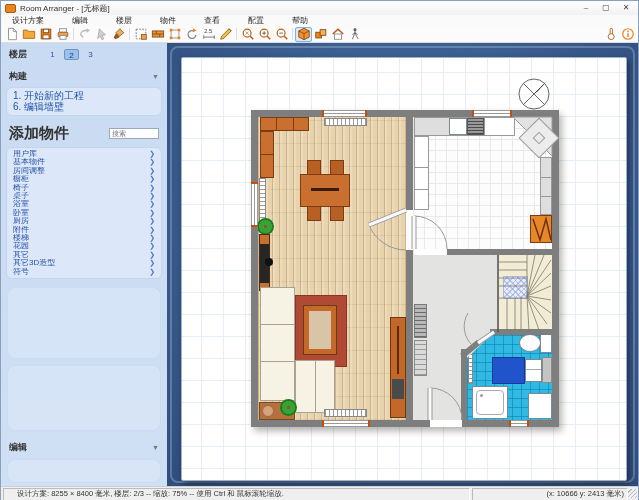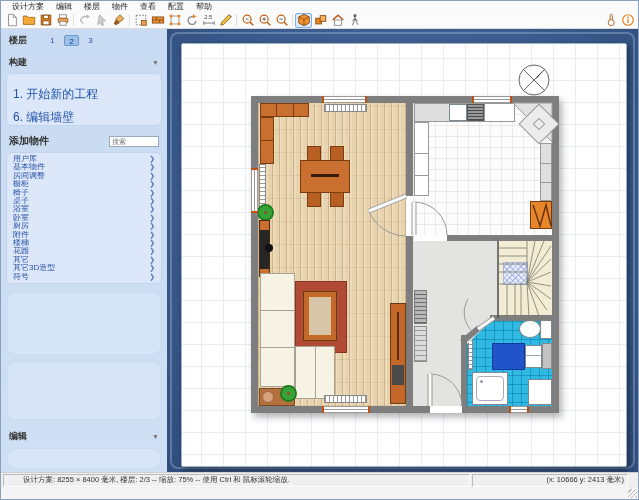--- a/index.html
+++ b/index.html
@@ -4,44 +4,44 @@
 <style>
   html,body{margin:0;padding:0;}
   body{width:639px;height:500px;font-family:"Liberation Sans","DejaVu Sans",sans-serif;overflow:hidden;background:#888;}
   .window{position:relative;width:637px;height:498px;border:1px solid #8aa0bd;background:#f5f5f5;}
   
   .titlebar{height:14px;background:linear-gradient(#fefefe,#f2f2f2);display:flex;align-items:center;padding:0 4px;}
   .appicon{width:9px;height:7px;background:#e8841e;border:1px solid #a85a10;border-radius:2px;margin-right:4px;flex:none;}
   .title{font-size:8px;color:#333;flex:1;white-space:nowrap;}
   .winbtn{width:16px;height:11px;font-size:8px;line-height:10px;text-align:center;color:#444;margin-left:4px;cursor:default;}
   
-  .menubar{height:11px;background:#fafafa;display:flex;align-items:center;padding:0 5px;gap:0;}
+  .menubar{height:11px;background:#fafafa;display:flex;align-items:center;padding:0 5px;gap:16px;}
   .menuitem{font-size:8px;color:#222;padding:0 6px;line-height:11px;}
   
   .toolbar{height:16px;background:#fbfbfb;border-bottom:1px solid #dcdcdc;display:flex;align-items:center;padding:0 2px;}
   .tbtn{width:17px;height:15px;display:flex;align-items:center;justify-content:center;flex:none;}
   .tbtn svg{width:14px;height:14px;}
   .tbtn.sel{background:#d8e9fa;border:1px solid #7fb0e0;border-radius:2px;box-sizing:border-box;}
   .tsep{width:1px;height:12px;background:#ddd;margin:0 2px;flex:none;}
   .tspacer{flex:1;}
   
   .main{display:flex;height:443px;}
   
   .sidebar{width:166px;flex:none;background:linear-gradient(#c9dbf2,#cfdff4);display:flex;flex-direction:column;overflow:hidden;}
   .floors{display:flex;align-items:center;margin:5px 8px 2px 8px;gap:4px;}
   .floors .lbl{font-size:9px;font-weight:bold;color:#333;margin-right:14px;}
   .floorbtn{width:15px;height:11px;font-size:8px;line-height:11px;text-align:center;color:#2a52a8;border-radius:2px;}
   .floorbtn.active{background:#9cc0ea;border:1px solid #6a96c8;box-sizing:border-box;color:#123a7a;}
   .sechead{display:flex;align-items:center;margin:7px 8px 2px 8px;}
   .sechead .t{font-size:9px;font-weight:bold;color:#333;flex:1;}
   .sechead .v{font-size:7px;color:#777;}
   .panel{background:#dce8f9;border:1px solid #c2d5ee;border-radius:6px;margin:2px 5px;padding:3px 6px;}
-  .blink{font-size:12px;color:#2255aa;line-height:10.5px;white-space:nowrap;margin-top:12px;}
+  .blink{font-size:10px;color:#2255aa;line-height:10.5px;white-space:nowrap;}
   .addrow{display:flex;align-items:center;margin:6px 8px 2px 8px;}
-  .addrow .t{font-size:10px;font-weight:bold;color:#333;flex:1;}
+  .addrow .t{font-size:15px;font-weight:bold;color:#333;flex:1;}
   .addrow input{width:50px;height:11px;font-size:7px;border:1px solid #9ab;padding:0 2px;background:#fff;box-sizing:border-box;font-family:inherit;}
   .cats{padding:2px 6px;}
   .catrow{display:flex;font-size:8px;line-height:8.4px;color:#2a52a8;}
   .catrow .cl{flex:1;white-space:nowrap;overflow:hidden;}
   .catrow .ch{color:#4a7ac0;font-size:7px;}
   .ghost{background:rgba(222,234,250,.55);border:1px solid rgba(200,218,240,.9);border-radius:8px;margin:3px 6px;}
   .g1{height:76px;margin-top:6px;}
   .g2{height:70px;}
   .g3{height:24px;}
   .otherlibs{font-size:8px;color:#2255aa;margin:4px 10px 0 10px;}
@@ -76,29 +76,36 @@
   .radiv{background:#fff;border:1px solid #888;box-sizing:border-box;background-image:repeating-linear-gradient(0deg,#9a9a9a 0 1px,transparent 1px 4px);}
   .whitef{background:#f7f3e4;border:1px solid #a8a294;box-sizing:border-box;}
   .plant{border-radius:50%;background:radial-gradient(circle at 50% 50%,#8a5a2a 0 15%,#36a336 16% 55%,#1c7a1c 56% 100%);}
   .kcab{background:#fff;border:1px solid #999;box-sizing:border-box;}
   .gcab{background:#dedede;border:1px solid #999;box-sizing:border-box;}
   .bathfix{background:#fff;border:1px solid #7a8a92;box-sizing:border-box;}
   .plan-svg{position:absolute;left:0;top:0;pointer-events:none;}
   .compass{position:absolute;left:330px;top:14px;}
   
   .statusbar{height:15px;background:#efefef;border-top:1px solid #cfcfcf;display:flex;align-items:center;font-size:7.5px;color:#333;}
-  .stleft{flex:1;border:1px solid;border-color:#bbb #fff #fff #bbb;height:11px;line-height:10px;margin:0 1px 0 2px;padding:0 19px;white-space:nowrap;overflow:hidden;}
+  .stleft{flex:1;border:1px solid;border-color:#bbb #fff #fff #bbb;height:11px;line-height:10px;margin:0 1px 0 2px;padding:0 13px;white-space:nowrap;overflow:hidden;}
   .stright{width:148px;border:1px solid;border-color:#bbb #fff #fff #bbb;height:11px;line-height:10px;margin:0 10px 0 1px;padding:0 3px;text-align:right;white-space:nowrap;}
   .grip{position:absolute;right:1px;bottom:1px;width:9px;height:9px;background:repeating-linear-gradient(135deg,transparent 0 2px,#bbb 2px 3px);}
 </style>
 </head>
 <body>
 
 <div class="window">
 
+  <div class="titlebar">
+    <div class="appicon"></div>
+    <div class="title">Room Arranger - [无标题]</div>
+    <div class="winbtn">–</div>
+    <div class="winbtn">▢</div>
+    <div class="winbtn">✕</div>
+  </div>
 
   <div class="menubar">
     <div class="menuitem">设计方案</div>
     <div class="menuitem">编辑</div>
     <div class="menuitem">楼层</div>
     <div class="menuitem">物件</div>
     <div class="menuitem">查看</div>
     <div class="menuitem">配置</div>
     <div class="menuitem">帮助</div>
   </div>

